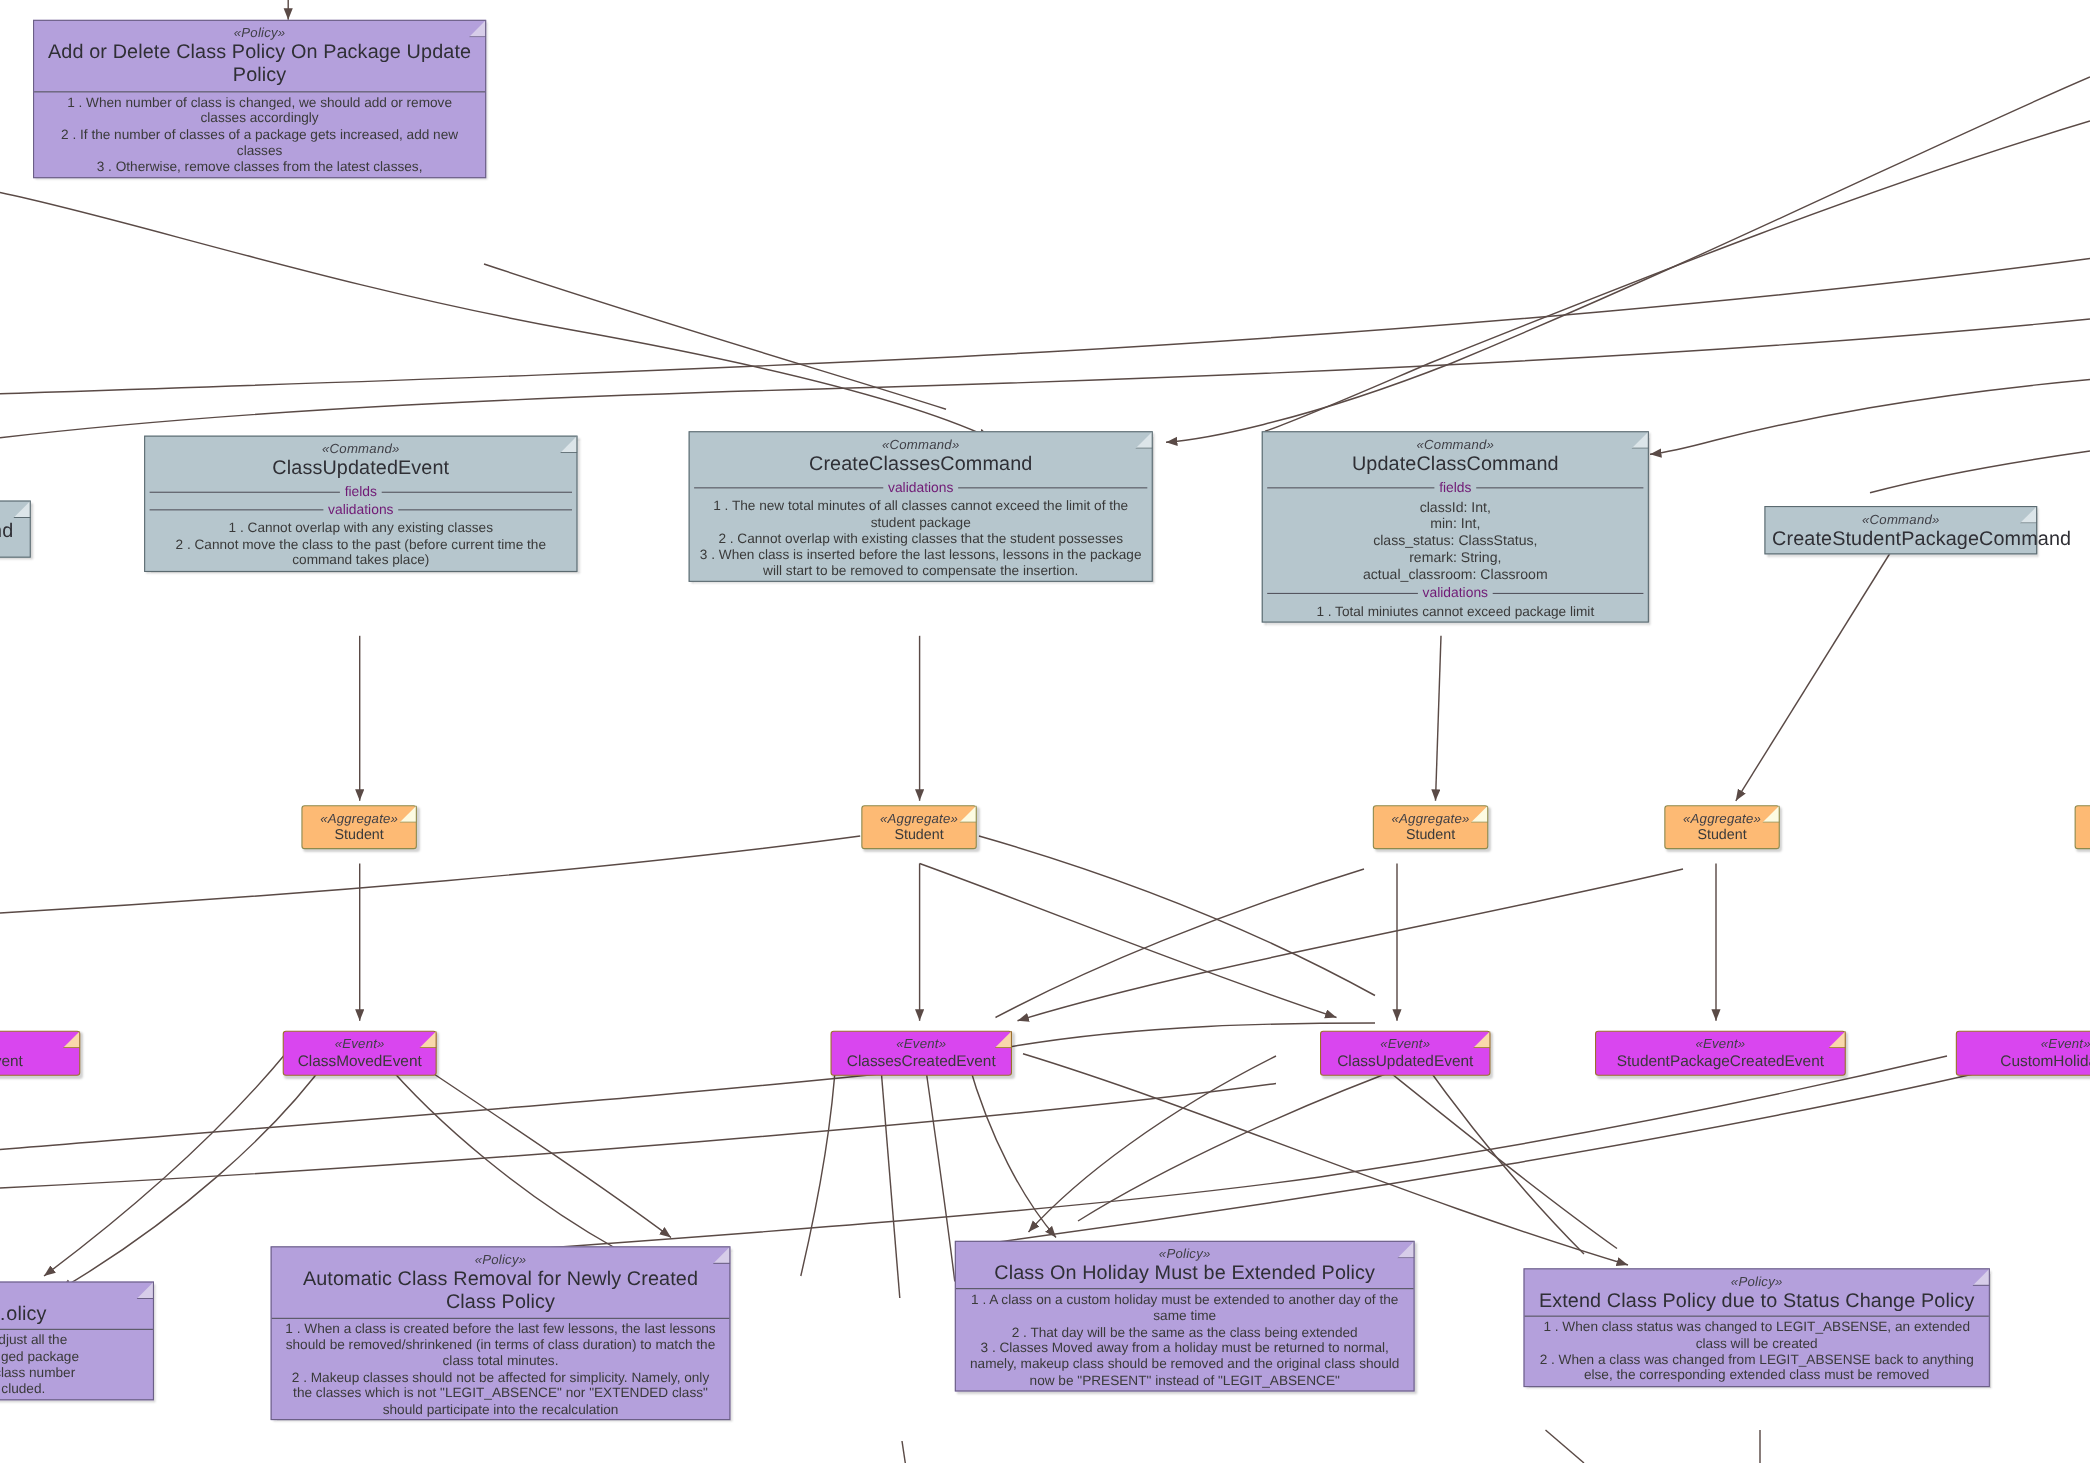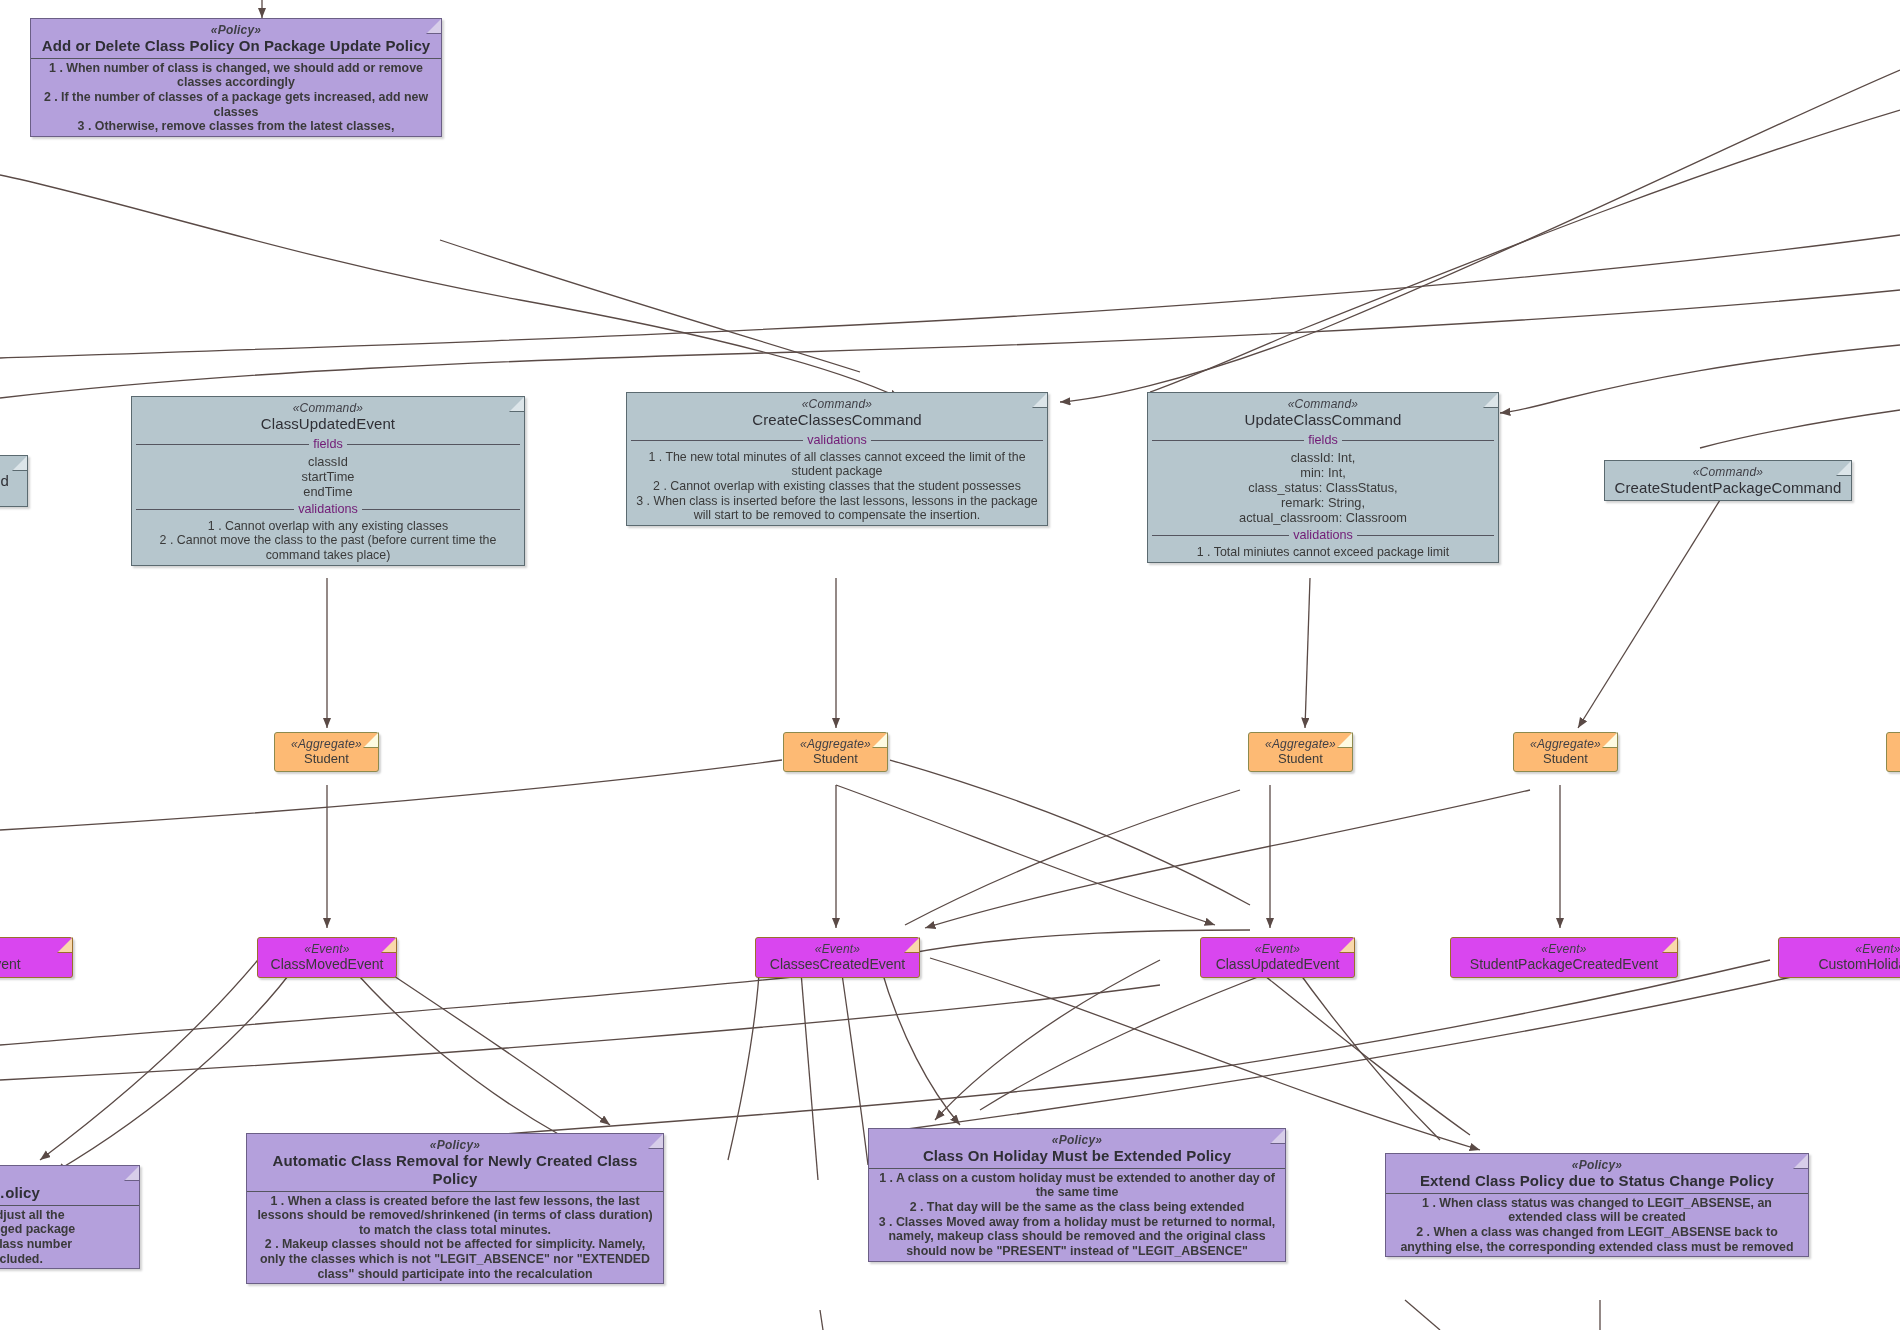--- a/index.html
+++ b/index.html
@@ -44,21 +44,20 @@
     height: 15px;
     background: #ffffff;
     border-left: 1px solid #5f5f6e;
     border-bottom: 1px solid #5f5f6e;
     clip-path: polygon(0 0, 100% 100%, 0 100%);
     transform: scaleX(-1);
   }
   .node.policy {
     background: #b4a0dc;
     border-color: #6b5f86;
-    font-weight: bold;
   }
   .node.policy::after { background: #d7cde9; border-color:#6b5f86; }
   .node.command {
     background: #b6c6cd;
     border-color: #5b6a70;
   }
   .node.command::after { background: #dce5e9; border-color:#5b6a70; }
   .node.aggregate {
     background: #fdba74;
     border-color: #8d8a4e;
@@ -73,21 +72,21 @@
   .node.event::after { background: #f9d8ab; border-color:#9a6f2c; }
 
   .stereo {
     font-style: italic;
     font-size: 12px;
     color: #3f3f46;
     padding-top: 4px;
     letter-spacing: 0.2px;
   }
   .title {
-    font-size: 15px;
+    font-size: 18px;
     color: #2f2f35;
     padding: 0 6px 3px 6px;
     letter-spacing: 0.1px;
   }
   .divider {
     border-top: 1px solid #55555f;
     margin: 0;
     height: 0;
   }
   .compartment {
@@ -192,25 +191,20 @@
   </div>
 
   <div class="node command" style="left:-42px; top:455px; width:70px; height:52px;">
     <div class="title" style="padding-top:16px;">…nd</div>
   </div>
 
   <div class="node command" style="left:131px; top:396px; width:394px;">
     <div class="stereo">«Command»</div>
     <div class="title">ClassUpdatedEvent</div>
     <div class="section-label">fields</div>
-    <div class="compartment">
-      <div class="field-line">classId</div>
-      <div class="field-line">startTime</div>
-      <div class="field-line">endTime</div>
-    </div>
     <div class="section-label">validations</div>
     <div class="compartment">
       <div class="rule">1 . Cannot overlap with any existing classes</div>
       <div class="rule">2 . Cannot move the class to the past (before current time the command takes place)</div>
     </div>
   </div>
 
   <div class="node command" style="left:626px; top:392px; width:422px;">
     <div class="stereo">«Command»</div>
     <div class="title">CreateClassesCommand</div>

